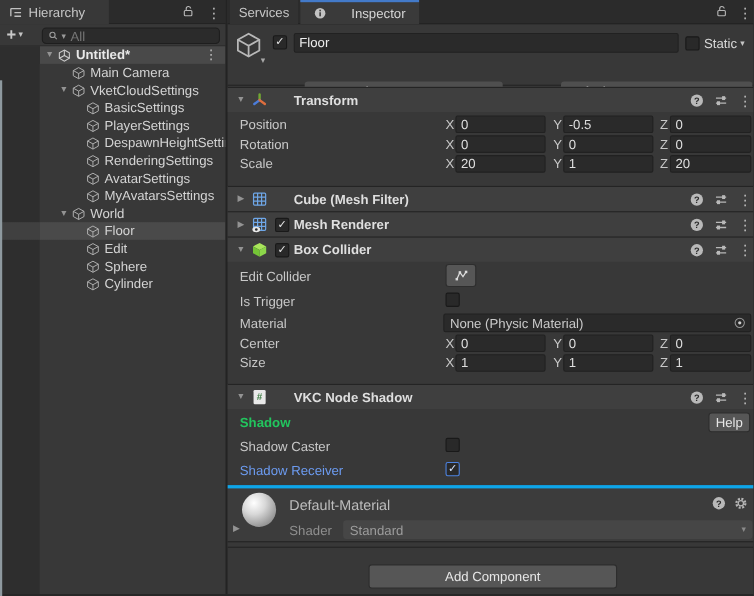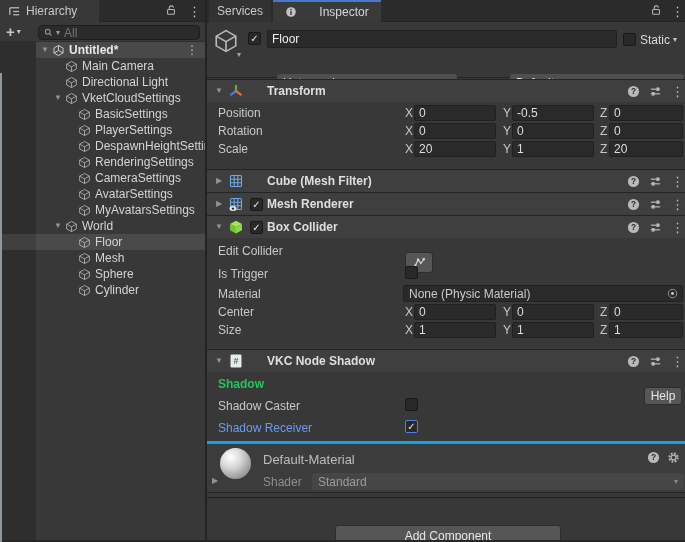--- a/index.html
+++ b/index.html
@@ -11,21 +11,21 @@
   
   .cb{width:13px;height:13px;background:#292929;border:1px solid #191919;border-radius:2px;
       display:flex;align-items:center;justify-content:center;color:#E8E8E8;font-size:10px;line-height:1;}
   .cb.on::after{content:"✓";}
   .cb.blue{border-color:#4C82E0;}
   .cb.blue.on::after{color:#D9E6FF;}
   .car{font-size:8px;color:#C4C4C4;line-height:1;}
   .kebab{font-size:13px;color:#C2C2C2;line-height:1;width:10px;text-align:center;cursor:default;}
   .fold{width:14px;text-align:center;font-size:8px;color:#939393;line-height:1;}
   .ubtn{background:#565656;border:1px solid #2D2D2D;border-radius:3px;color:#E6E6E6;
-        display:flex;align-items:center;justify-content:center;margin-top:12px;}
+        display:flex;align-items:center;justify-content:center;}
   .tfield{position:absolute;height:16px;background:#2A2A2A;border:1px solid #212121;border-radius:2px;
           color:#DEDEDE;font:12px "Liberation Sans",sans-serif;padding:0 4px;outline:none;}
   .dd{position:absolute;height:17px;background:#4F4F4F;border-radius:3px;display:flex;align-items:center;
       padding:0 6px;color:#E2E2E2;}
   .dd .car{margin-left:auto;}
   .objf{position:absolute;height:17px;background:#2A2A2A;border:1px solid #212121;border-radius:2px;
         display:flex;align-items:center;padding:0 4px 0 5px;color:#C9C9C9;}
   .objf .pick{margin-left:auto;}
 
   
@@ -154,32 +154,20 @@
               <svg viewBox="0 0 16 16" width="13" height="13">
                 <g fill="none" stroke="#AFAFAF" stroke-width="1.1">
                   <path d="M8 1.8 L14 5.1 V10.9 L8 14.2 L2 10.9 V5.1 Z"></path>
                   <path d="M2 5.1 L8 8.4 L14 5.1 M8 8.4 V14.2"></path>
                 </g>
               </svg>
             </span>
             <span class="tlabel">Main Camera</span>
           </div>
           <div class="hrow">
-            <span style="flex: 0 0 auto; width: 65px;"></span>
-            <span class="ticon">
-              <svg viewBox="0 0 16 16" width="13" height="13">
-                <g fill="none" stroke="#AFAFAF" stroke-width="1.1">
-                  <path d="M8 1.8 L14 5.1 V10.9 L8 14.2 L2 10.9 V5.1 Z"></path>
-                  <path d="M2 5.1 L8 8.4 L14 5.1 M8 8.4 V14.2"></path>
-                </g>
-              </svg>
-            </span>
-            <span class="tlabel">Directional Light</span>
-          </div>
-          <div class="hrow">
             <span style="flex: 0 0 auto; width: 51px;"></span>
             <span class="fold">▼</span>
             <span class="ticon">
               <svg viewBox="0 0 16 16" width="13" height="13">
                 <g fill="none" stroke="#AFAFAF" stroke-width="1.1">
                   <path d="M8 1.8 L14 5.1 V10.9 L8 14.2 L2 10.9 V5.1 Z"></path>
                   <path d="M2 5.1 L8 8.4 L14 5.1 M8 8.4 V14.2"></path>
                 </g>
               </svg>
             </span>
@@ -236,32 +224,20 @@
           <div class="hrow">
             <span style="flex: 0 0 auto; width: 78px;"></span>
             <span class="ticon">
               <svg viewBox="0 0 16 16" width="13" height="13">
                 <g fill="none" stroke="#AFAFAF" stroke-width="1.1">
                   <path d="M8 1.8 L14 5.1 V10.9 L8 14.2 L2 10.9 V5.1 Z"></path>
                   <path d="M2 5.1 L8 8.4 L14 5.1 M8 8.4 V14.2"></path>
                 </g>
               </svg>
             </span>
-            <span class="tlabel">CameraSettings</span>
-          </div>
-          <div class="hrow">
-            <span style="flex: 0 0 auto; width: 78px;"></span>
-            <span class="ticon">
-              <svg viewBox="0 0 16 16" width="13" height="13">
-                <g fill="none" stroke="#AFAFAF" stroke-width="1.1">
-                  <path d="M8 1.8 L14 5.1 V10.9 L8 14.2 L2 10.9 V5.1 Z"></path>
-                  <path d="M2 5.1 L8 8.4 L14 5.1 M8 8.4 V14.2"></path>
-                </g>
-              </svg>
-            </span>
             <span class="tlabel">AvatarSettings</span>
           </div>
           <div class="hrow">
             <span style="flex: 0 0 auto; width: 78px;"></span>
             <span class="ticon">
               <svg viewBox="0 0 16 16" width="13" height="13">
                 <g fill="none" stroke="#AFAFAF" stroke-width="1.1">
                   <path d="M8 1.8 L14 5.1 V10.9 L8 14.2 L2 10.9 V5.1 Z"></path>
                   <path d="M2 5.1 L8 8.4 L14 5.1 M8 8.4 V14.2"></path>
                 </g>
@@ -297,21 +273,21 @@
           <div class="hrow">
             <span style="flex: 0 0 auto; width: 78px;"></span>
             <span class="ticon">
               <svg viewBox="0 0 16 16" width="13" height="13">
                 <g fill="none" stroke="#AFAFAF" stroke-width="1.1">
                   <path d="M8 1.8 L14 5.1 V10.9 L8 14.2 L2 10.9 V5.1 Z"></path>
                   <path d="M2 5.1 L8 8.4 L14 5.1 M8 8.4 V14.2"></path>
                 </g>
               </svg>
             </span>
-            <span class="tlabel">Mesh</span>
+            <span class="tlabel">Edit</span>
           </div>
           <div class="hrow">
             <span style="flex: 0 0 auto; width: 78px;"></span>
             <span class="ticon">
               <svg viewBox="0 0 16 16" width="13" height="13">
                 <g fill="none" stroke="#AFAFAF" stroke-width="1.1">
                   <path d="M8 1.8 L14 5.1 V10.9 L8 14.2 L2 10.9 V5.1 Z"></path>
                   <path d="M2 5.1 L8 8.4 L14 5.1 M8 8.4 V14.2"></path>
                 </g>
               </svg>

